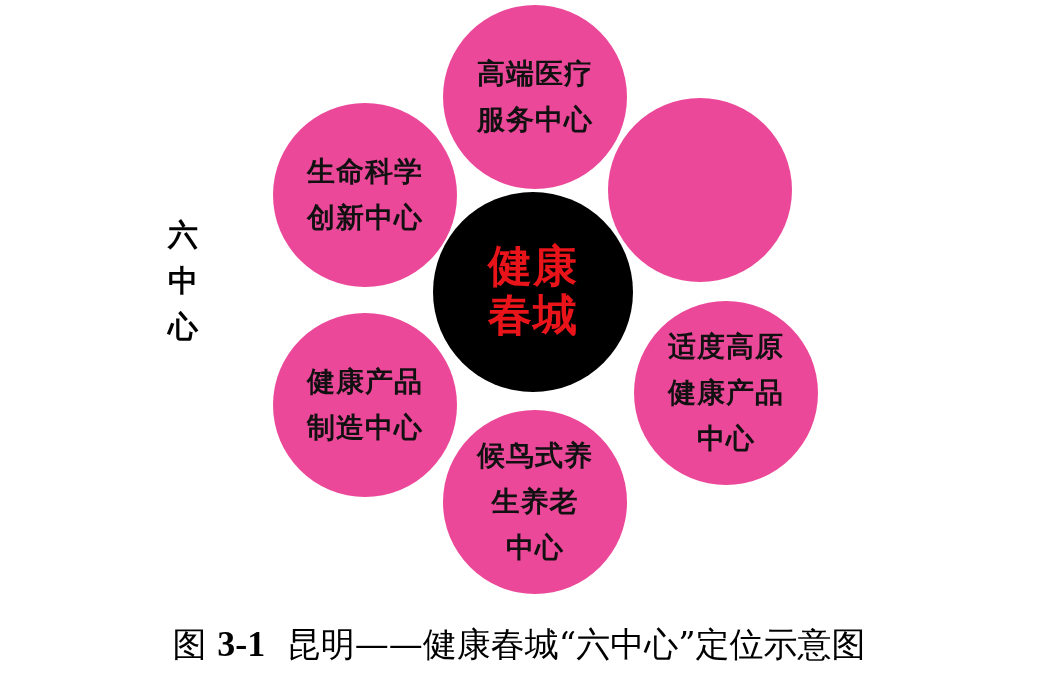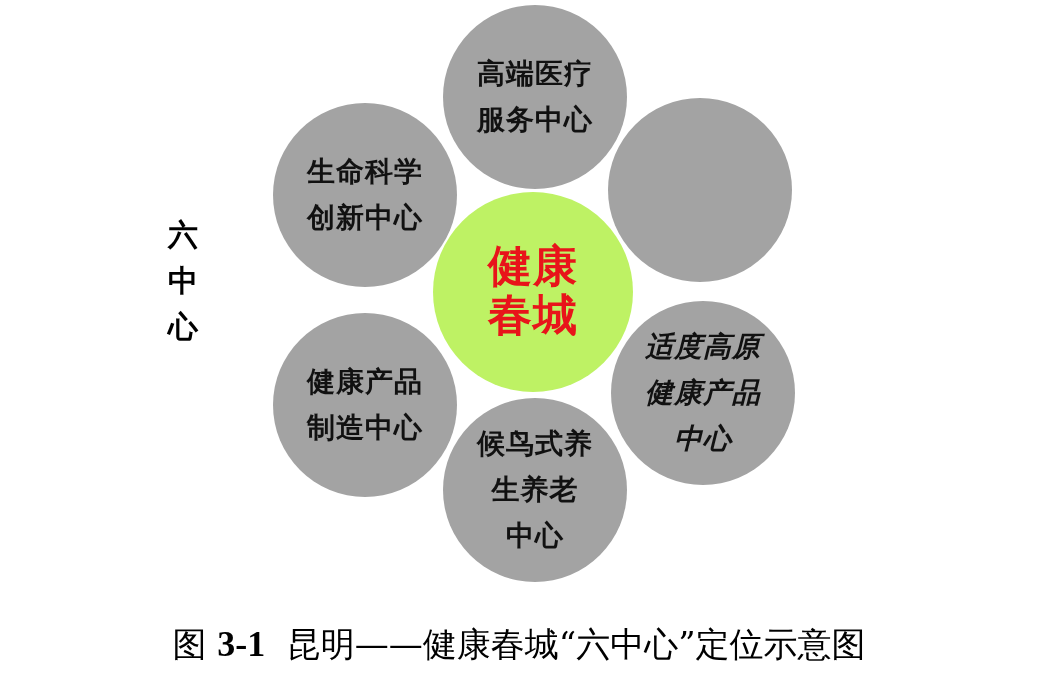--- a/index.html
+++ b/index.html
@@ -1,38 +1,38 @@
 <!DOCTYPE html>
 <html><head>
 <meta charset="utf-8">
 <style>
   html, body { margin: 0; padding: 0; background: #ffffff; }
   body { width: 1038px; height: 680px; position: relative; overflow: hidden; font-family: "DejaVu Sans", sans-serif; }
   .circle {
     position: absolute;
     border-radius: 50%;
-    background: #a3a3a3;
+    background: #ec4899;
     display: flex; flex-direction: column; align-items: center; justify-content: center;
     text-align: center;
     box-sizing: border-box;
   }
   .circle .line {
     display: block;
     font-family: "DejaVu Sans", sans-serif;
     font-weight: bold;
     font-size: 28px;
     line-height: 46px;
     color: #111111;
     letter-spacing: 1px;
     white-space: nowrap;
   }
   .center-circle {
     position: absolute;
     border-radius: 50%;
-    background: #bef264;
+    background: #000000;
     display: flex; flex-direction: column; align-items: center; justify-content: center;
   }
   .center-circle .line {
     font-family: "DejaVu Sans", sans-serif;
     font-weight: bold;
     font-size: 44px;
     line-height: 52px;
     letter-spacing: 1px;
     white-space: nowrap;
   }
@@ -80,27 +80,27 @@
 </div>
 
 <div class="circle" style="left:608px; top:98px; width:184px; height:184px;">
 </div>
 
 <div class="circle" style="left:273px; top:313px; width:184px; height:184px;">
   <span class="line">健康产品</span>
   <span class="line">制造中心</span>
 </div>
 
-<div class="circle" style="left:611px; top:301px; width:184px; height:184px;font-style:italic;">
+<div class="circle" style="left:634px; top:301px; width:184px; height:184px;">
   <span class="line">适度高原</span>
   <span class="line">健康产品</span>
   <span class="line">中心</span>
 </div>
 
-<div class="circle" style="left:443px; top:398px; width:184px; height:184px;align-items:center;">
+<div class="circle" style="left:443px; top:410px; width:184px; height:184px;align-items:center;">
   <span class="line">候鸟式养</span>
   <span class="line">生养老</span>
   <span class="line">中心</span>
 </div>
 
 <div class="center-circle" style="left:433px; top:192px; width:200px; height:200px;">
   <span class="line" style="color:#e8141a;">健康</span>
   <span class="line" style="color:#e8141a;font-family:Liberation Mono, monospace;">春城</span>
 </div>
 

